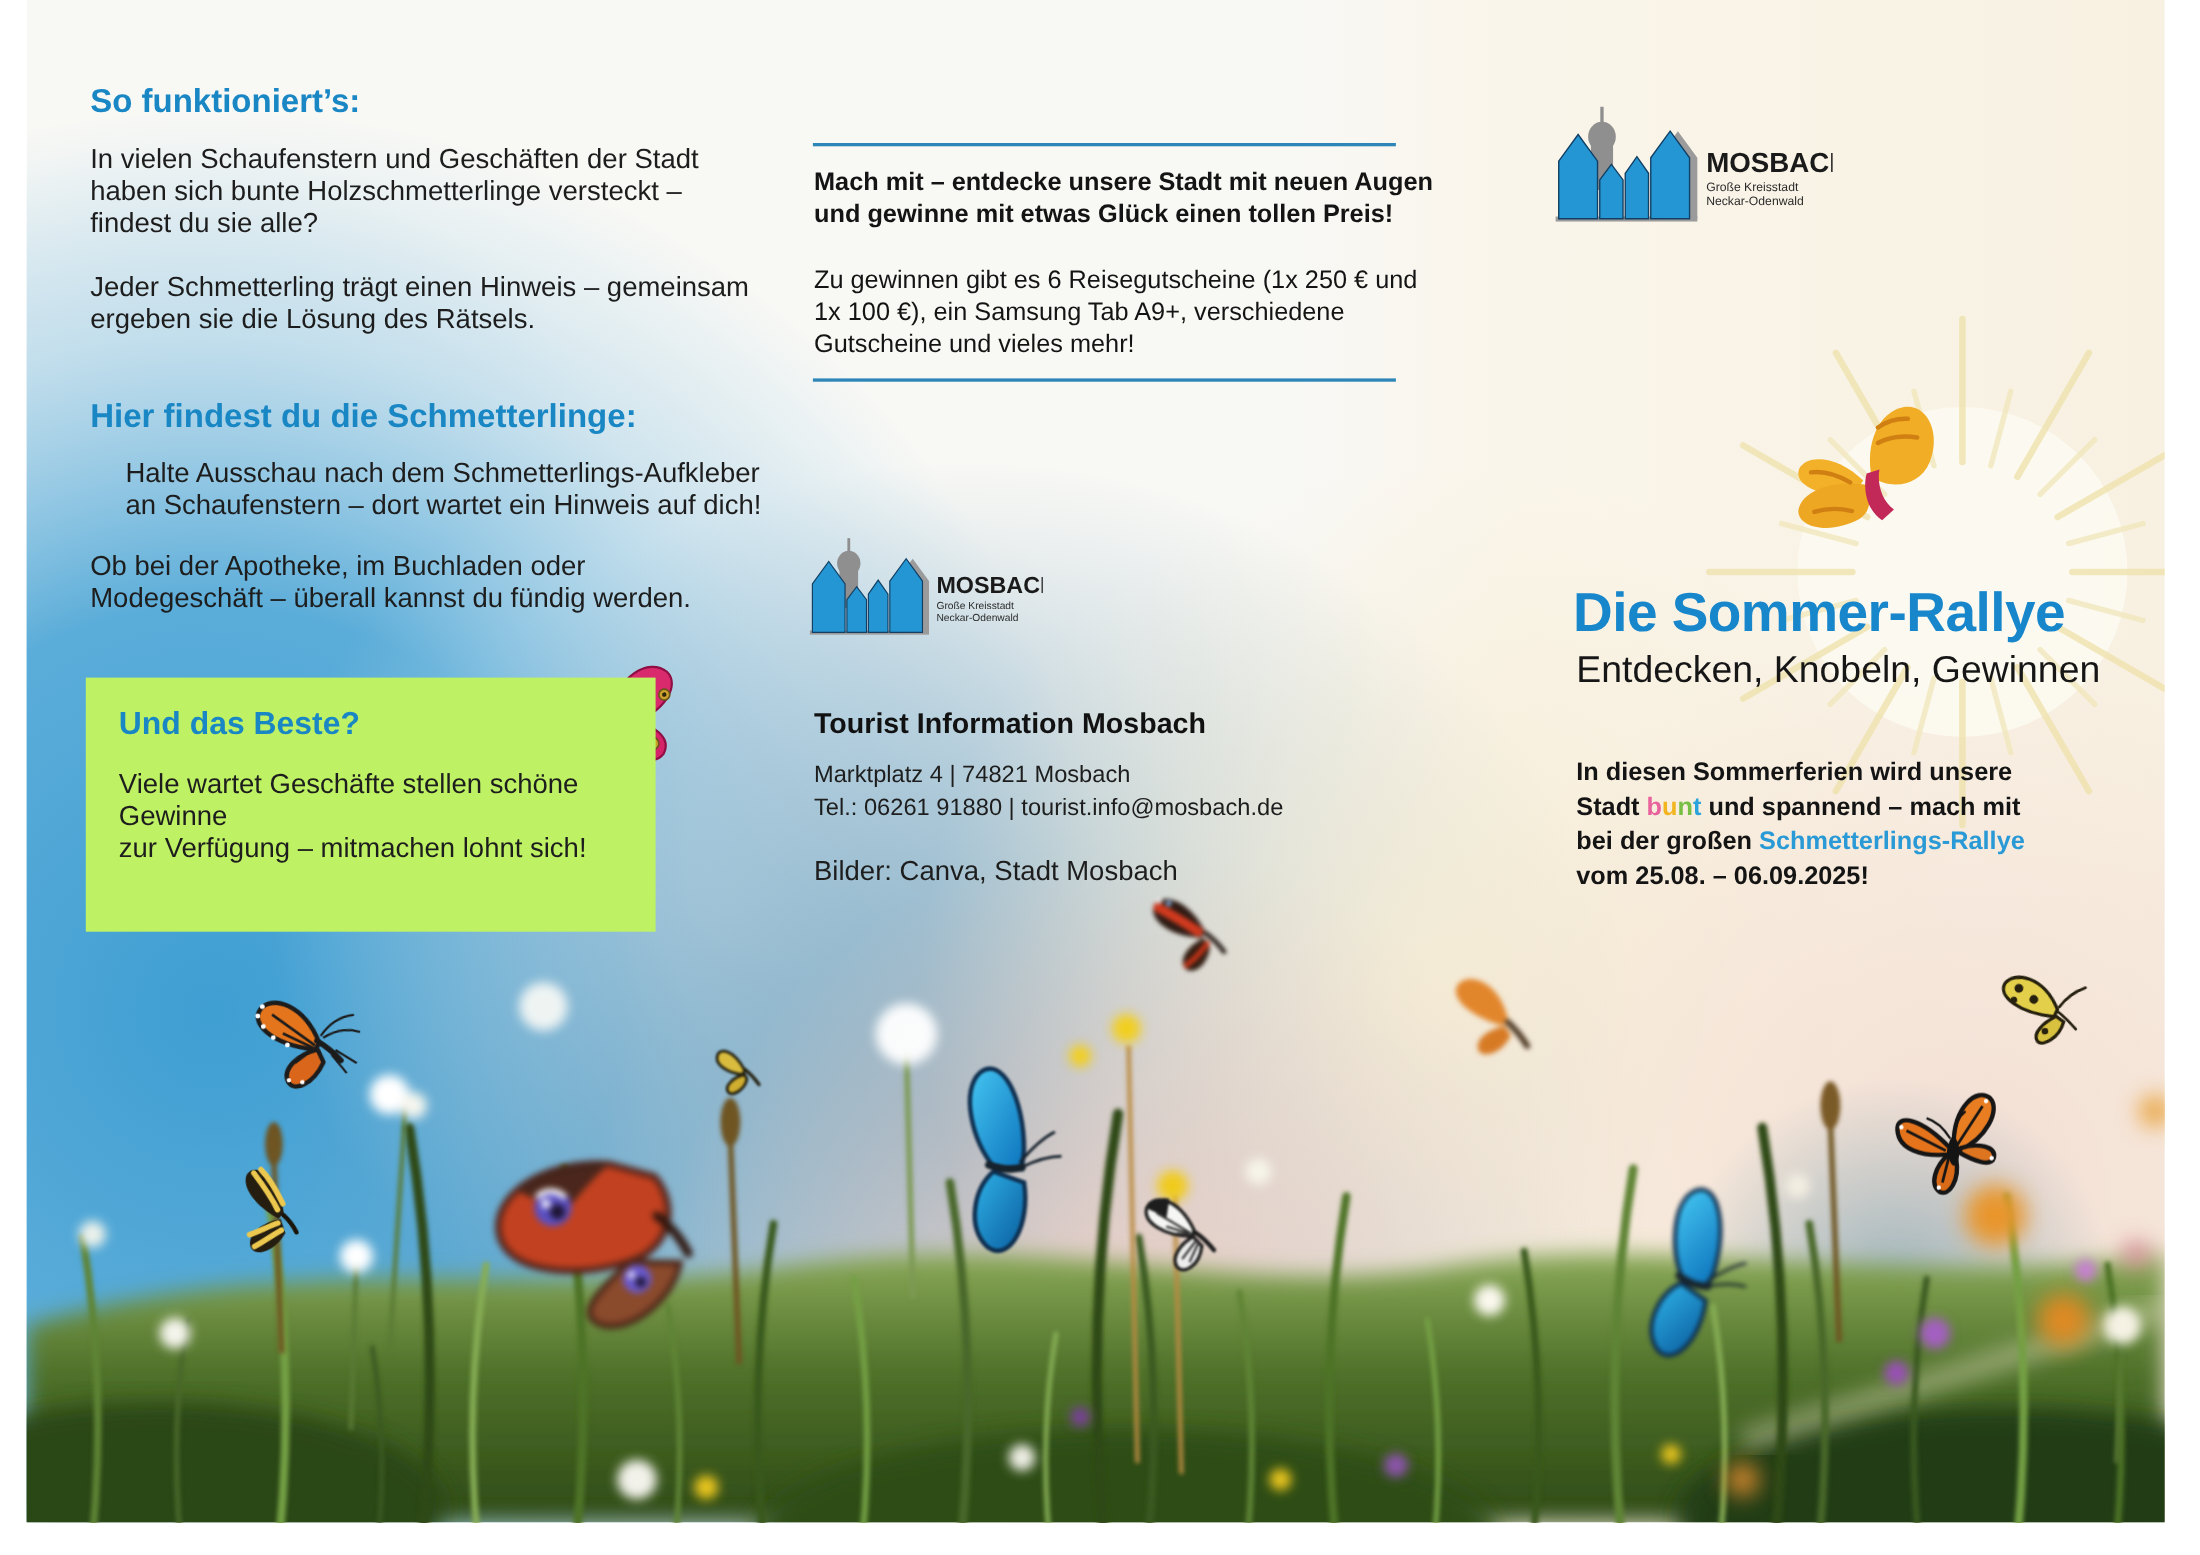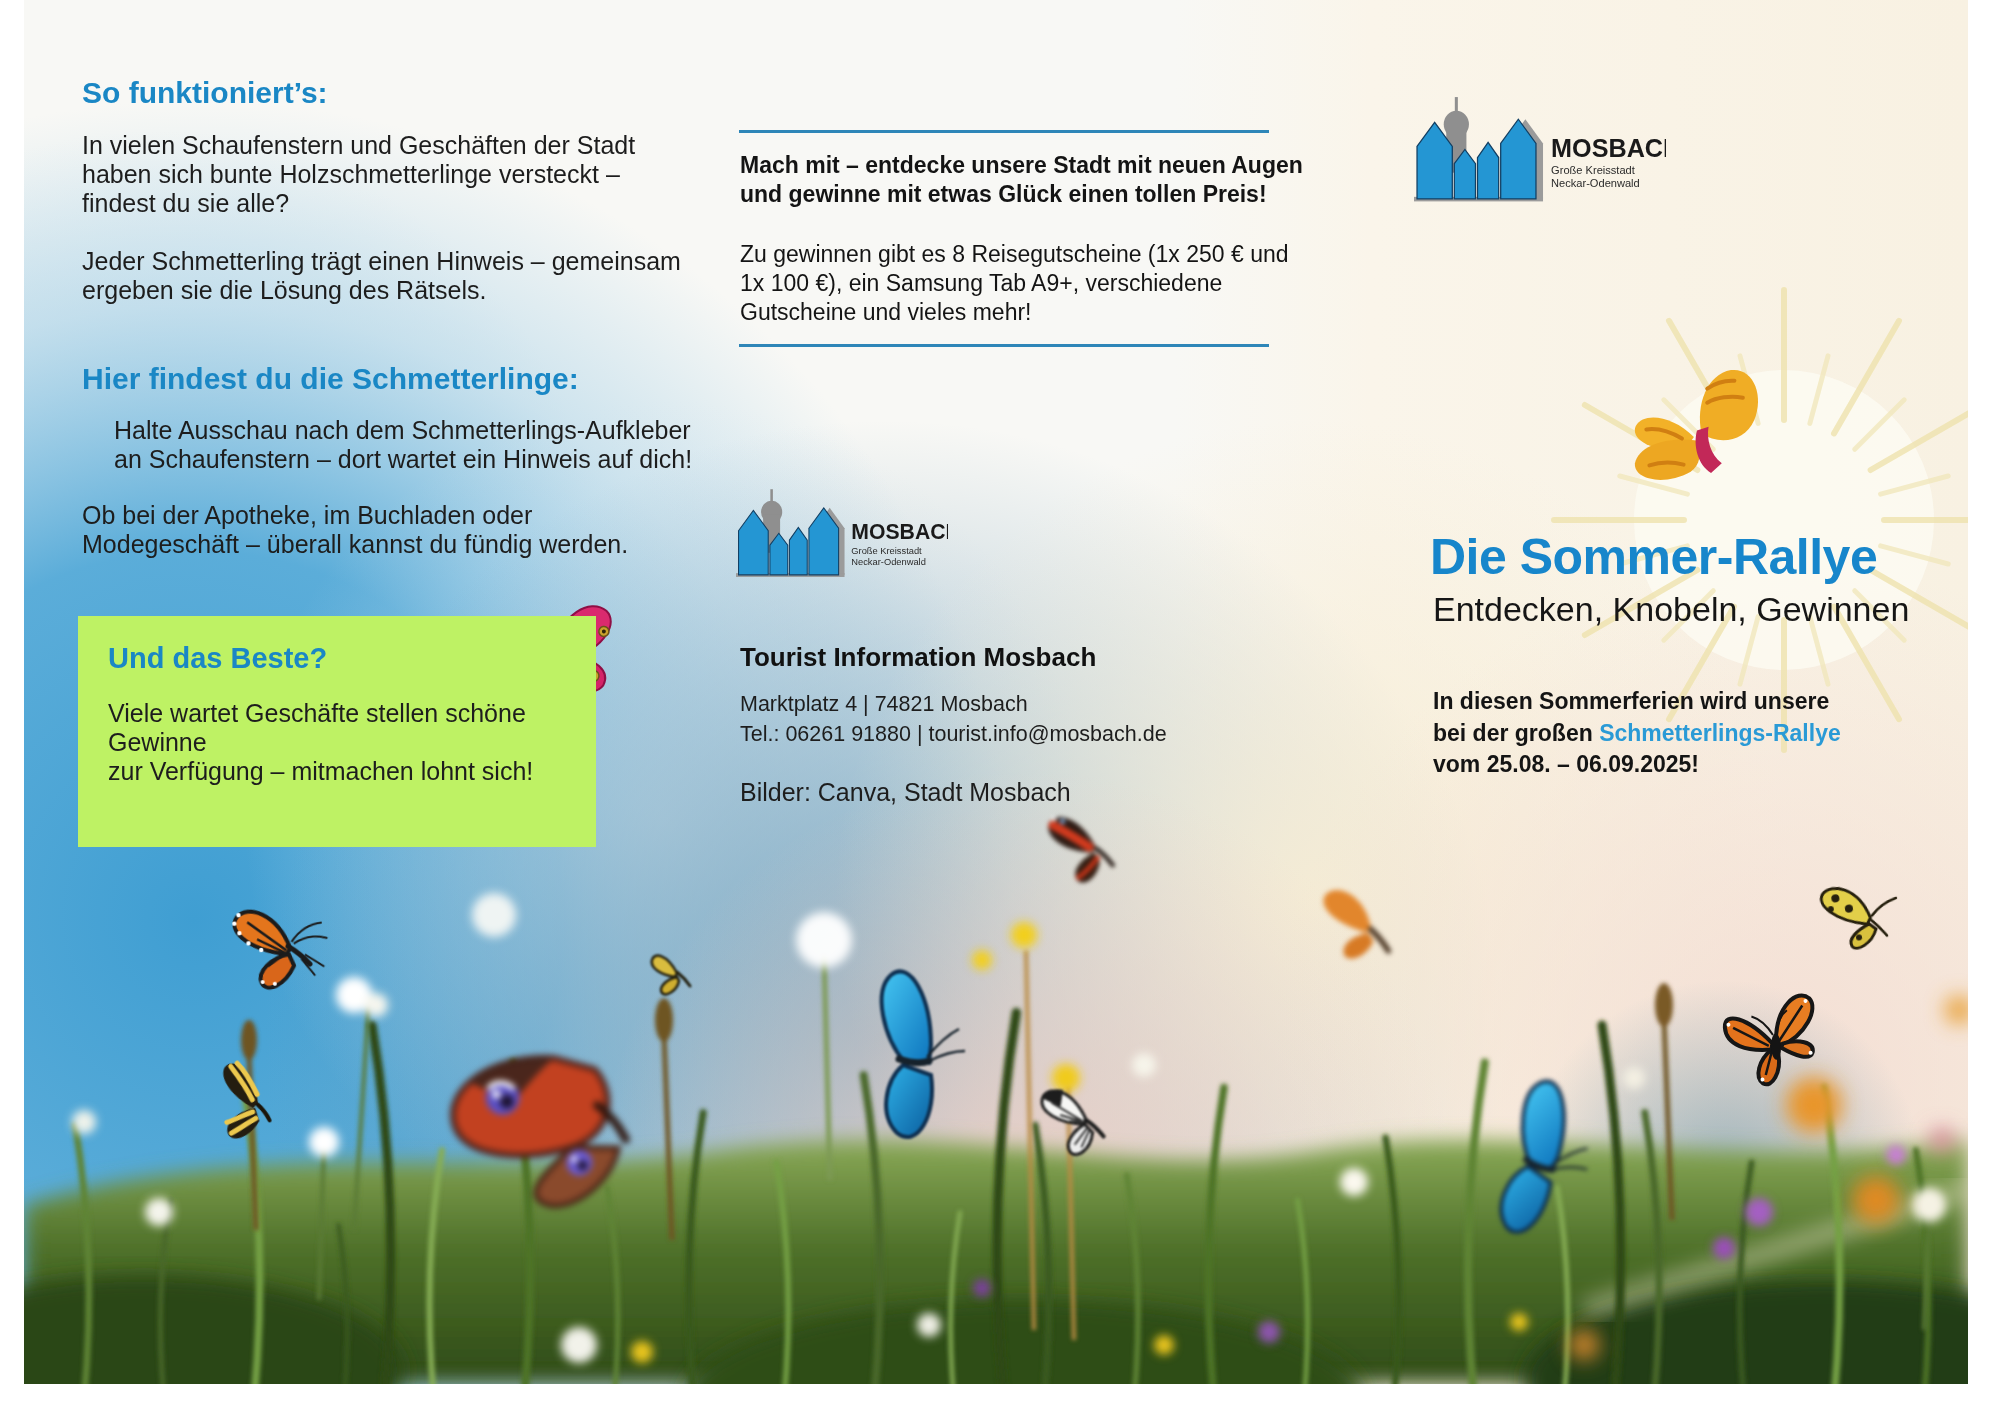--- a/index.html
+++ b/index.html
@@ -399,21 +399,21 @@
       <h3>Und das Beste?</h3>
       <div class="para">Viele wartet Geschäfte stellen schöne Gewinne
 zur Verfügung – mitmachen lohnt sich!</div>
     </div>
   </section>
 
   <section>
     <div class="rule" style="left:739px;top:130px;width:530px;"></div>
     <div class="para-md bold abs" style="left:740px;top:151px;">Mach mit – entdecke unsere Stadt mit neuen Augen
 und gewinne mit etwas Glück einen tollen Preis!</div>
-    <div class="para-md abs" style="left:740px;top:240px;">Zu gewinnen gibt es 8 Reisegutscheine (1x 250 € und
+    <div class="para-md abs" style="left:740px;top:240px;">Zu gewinnen gibt es 6 Reisegutscheine (1x 250 € und
 1x 100 €), ein Samsung Tab A9+, verschiedene
 Gutscheine und vieles mehr!</div>
     <div class="rule" style="left:739px;top:344px;width:530px;"></div>
 
     <svg class="abs" style="left:736px;top:488px;width:212px;height:94px;" viewBox="0 0 500 220">
       <rect x="81" y="2" width="6" height="30" fill="#8f8f8f"></rect>
       <ellipse cx="84" cy="56" rx="25" ry="27" fill="#8f8f8f"></ellipse>
       <rect x="64" y="62" width="40" height="90" fill="#8f8f8f"></rect>
       <polygon points="186,94 221,46 256,94 256,204 186,204" fill="#9b9b9b"></polygon>
       <rect x="0" y="200" width="256" height="9" fill="#9b9b9b"></rect>
@@ -450,18 +450,19 @@
       <text x="272" y="120" font-family="Liberation Sans, sans-serif" font-size="50" font-weight="bold" fill="#1a1a1a">MOSBACH</text>
       <text x="272" y="154" class="logo-sub" font-family="Liberation Sans, sans-serif">Große Kreisstadt</text>
       <text x="272" y="180" class="logo-sub" font-family="Liberation Sans, sans-serif">Neckar-Odenwald</text>
     </svg>
 
     <div class="title abs" style="left:1430px;top:528px;">Die Sommer-Rallye</div>
     <div class="subtitle abs" style="left:1433px;top:590px;">Entdecken, Knobeln, Gewinnen</div>
 
     <div class="intro abs" style="left:1433px;top:686px;">
       <div>In diesen Sommerferien wird unsere</div>
+      <div><span>Stadt </span><span class="bunt-b">b</span><span class="bunt-u">u</span><span class="bunt-n">n</span><span class="bunt-t">t</span><span> und spannend – mach mit</span></div>
       <div><span>bei der großen </span><span class="link-blue">Schmetterlings-Rallye</span></div>
       <div>vom 25.08. – 06.09.2025!</div>
     </div>
   </section>
 
 </div>
 
 </body></html>

